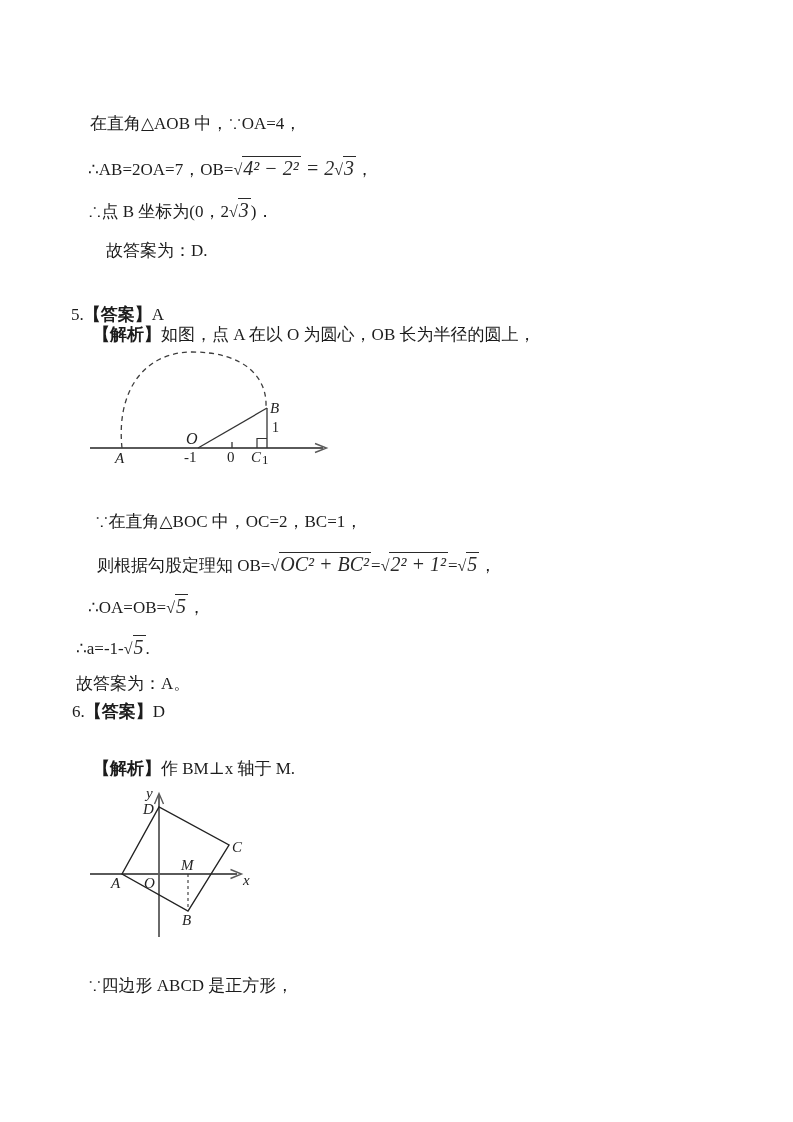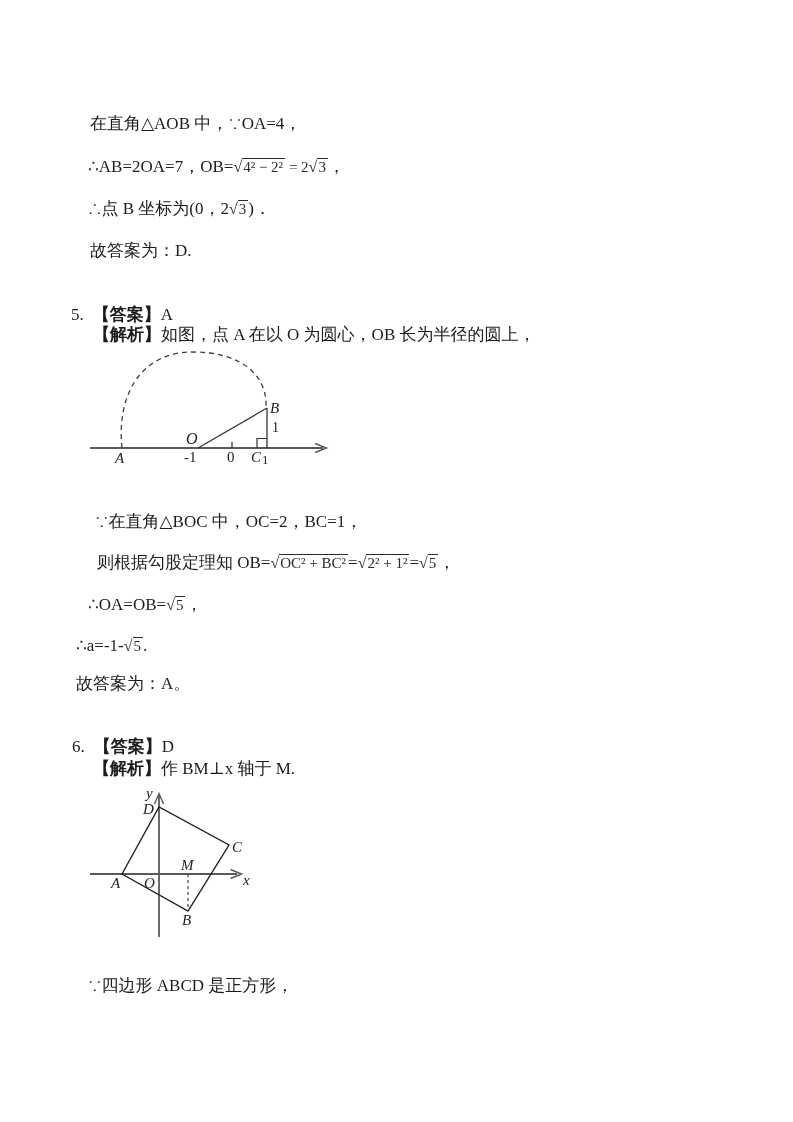--- a/index.html
+++ b/index.html
@@ -2,38 +2,38 @@
 <html><head>
 <meta charset="utf-8">
 <style>
   html,body{margin:0;padding:0;}
   body{
     width:793px;height:1122px;background:#ffffff;position:relative;overflow:hidden;
     font-family:"Liberation Serif","DejaVu Serif",serif;color:#1c1c1c;
   }
   .ln{position:absolute;font-size:17px;line-height:1.25;white-space:pre;}
   .b{font-weight:bold;}
-  .frm{font-size:15px;color:#2a2a2a;}
+  .frm{font-style:italic;font-size:20px;color:#2a2a2a;}
   .rt{font-style:italic;font-size:16px;color:#2a2a2a;}
   .ov{display:inline-block;border-top:1.2px solid #2a2a2a;padding:0 2px 0 1px;line-height:1.1;}
-  .numgap{margin-left:9px;text-align:center;}
+  .numgap{text-align:center;}
   svg{position:absolute;overflow:visible;}
   svg text{font-family:"Liberation Serif","DejaVu Serif",serif;fill:#222;}
   .it{font-style:italic;}
 </style>
 </head>
 <body>
 
 <p class="ln" style="left:90px;top:96px"><span>在直角△AOB 中，∵OA=4，</span></p>
 
 <p class="ln" style="left:88px;top:139px"><span>∴AB=2OA=7，OB=</span><span class="rt">√</span><span class="frm ov">4² − 2²</span><span class="frm"> = 2</span><span class="rt">√</span><span class="frm ov">3</span><span>，</span></p>
 
 <p class="ln" style="left:88px;top:181px"><span>∴点 B 坐标为(0，2</span><span class="rt">√</span><span class="frm ov">3</span><span>)．</span></p>
 
-<p class="ln" style="left:90px;top:223px"><span>故答案为：D.</span></p>
+<p class="ln" style="left:106px;top:223px"><span>故答案为：D.</span></p>
 
 <p class="ln" style="left:71px;top:287px"><span>5.</span><span class="b numgap">【答案】</span><span>A</span></p>
 
 <p class="ln" style="left:93px;top:307px"><span class="b">【解析】</span><span>如图，点 A 在以 O 为圆心，OB 长为半径的圆上，</span></p>
 
 <svg style="left:85px;top:345px" width="260" height="130" viewBox="0 0 260 130">
   <line x1="5" y1="103" x2="238" y2="103" stroke="#5a5a5a" stroke-width="1.8"></line>
   <path d="M230,98.5 L241.5,103 L230,107.5" fill="none" stroke="#5a5a5a" stroke-width="1.4"></path>
   <path d="M37,103 C31,45 60,7 107,7 C160,7 182,33 181,61" fill="none" stroke="#3d3d3d" stroke-width="1.3" stroke-dasharray="5,4"></path>
   <line x1="113" y1="103" x2="182" y2="63" stroke="#333" stroke-width="1.3"></line>
@@ -53,21 +53,21 @@
 <p class="ln" style="left:95px;top:494px"><span>∵在直角△BOC 中，OC=2，BC=1，</span></p>
 
 <p class="ln" style="left:97px;top:535px"><span>则根据勾股定理知 OB=</span><span class="rt">√</span><span class="frm ov">OC² + BC²</span><span>=</span><span class="rt">√</span><span class="frm ov">2² + 1²</span><span>=</span><span class="rt">√</span><span class="frm ov">5</span><span>，</span></p>
 
 <p class="ln" style="left:88px;top:577px"><span>∴OA=OB=</span><span class="rt">√</span><span class="frm ov">5</span><span>，</span></p>
 
 <p class="ln" style="left:76px;top:618px"><span>∴a=-1-</span><span class="rt">√</span><span class="frm ov">5</span><span>.</span></p>
 
 <p class="ln" style="left:76px;top:656px"><span>故答案为：A。</span></p>
 
-<p class="ln" style="left:72px;top:719px"><span>6.</span><span class="b numgap">【答案】</span><span>D</span></p>
+<p class="ln" style="left:72px;top:684px"><span>6.</span><span class="b numgap">【答案】</span><span>D</span></p>
 
 <p class="ln" style="left:93px;top:741px"><span class="b">【解析】</span><span>作 BM⊥x 轴于 M.</span></p>
 
 <svg style="left:85px;top:783px" width="180" height="160" viewBox="0 0 180 160">
   <line x1="74" y1="12" x2="74" y2="154" stroke="#5a5a5a" stroke-width="1.8"></line>
   <path d="M69.5,21 L74,10.5 L78.5,21" fill="none" stroke="#5a5a5a" stroke-width="1.4"></path>
   <line x1="5" y1="91" x2="152" y2="91" stroke="#5a5a5a" stroke-width="1.8"></line>
   <path d="M145.5,86.5 L156.5,91 L145.5,95.5" fill="none" stroke="#5a5a5a" stroke-width="1.4"></path>
   <path d="M37,91 L74,24 L144,62 L103,128 Z" fill="none" stroke="#222" stroke-width="1.4"></path>
   <line x1="103" y1="91" x2="103" y2="128" stroke="#333" stroke-width="1.1" stroke-dasharray="3,3"></line>

